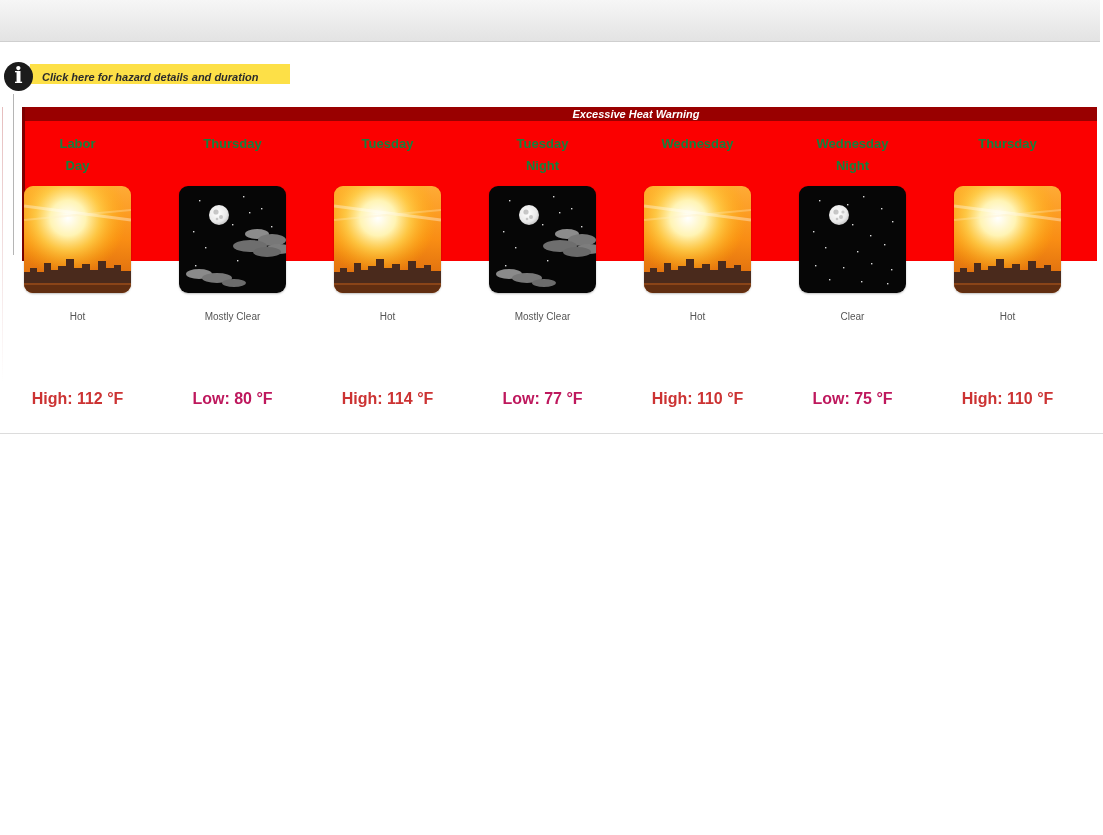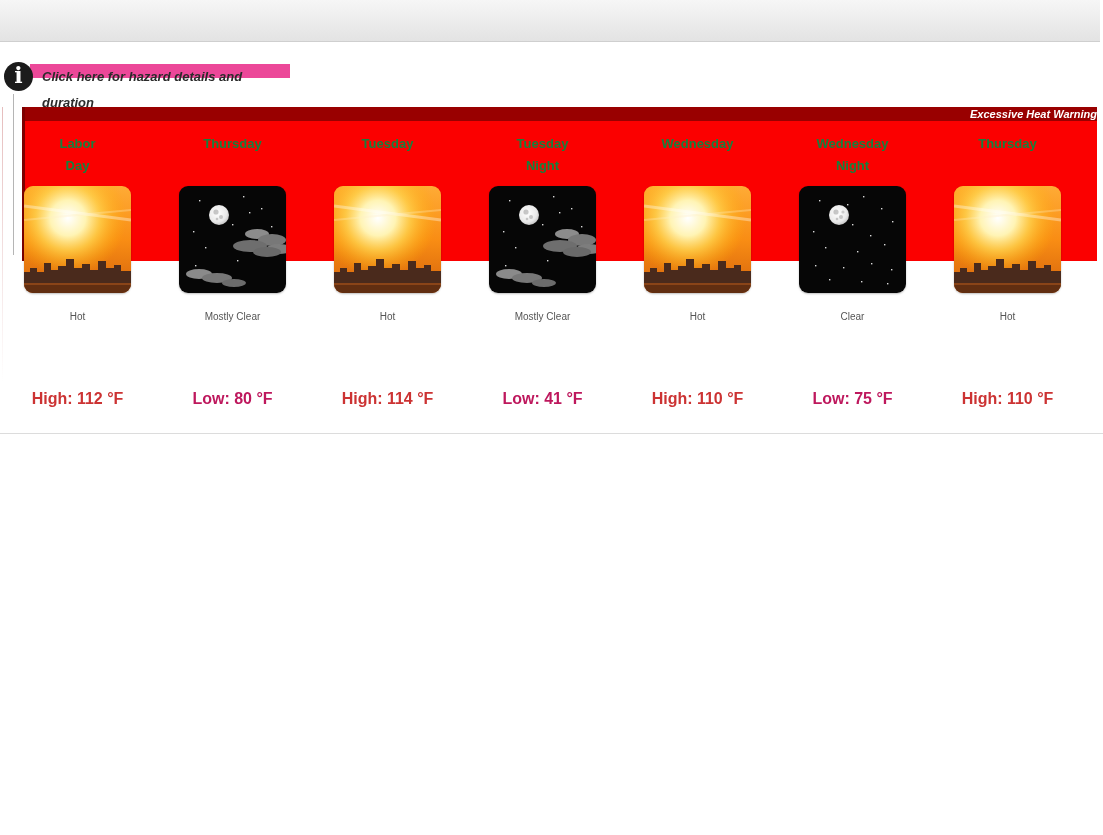--- a/index.html
+++ b/index.html
@@ -13,39 +13,39 @@
     background:linear-gradient(#f6f6f6,#e3e3e3);
     border-bottom:1px solid #cfcfcf;
   }
   .info-circle{
     position:absolute;left:4px;top:62px;width:29px;height:29px;
     border-radius:50%;background:#1b1b1b;color:#ffffff;
     font-family:"DejaVu Serif", serif;font-weight:bold;font-size:22px;
     text-align:center;line-height:26px;z-index:3;cursor:pointer;
   }
   .hazard-box{
-    position:absolute;left:30px;top:64px;width:260px;height:14px;
-    background:#ec4899;color:#2b2b2b;
-    font-size:13px;font-weight:bold;font-style:italic;
+    position:absolute;left:30px;top:64px;width:260px;height:20px;
+    background:#fde047;color:#2b2b2b;
+    font-size:11px;font-weight:bold;font-style:italic;
     line-height:26px;padding-left:12px;box-sizing:border-box;
     cursor:pointer;z-index:2;
   }
   .v-line{
     position:absolute;left:13px;top:94px;width:1px;height:161px;
     background:#b5b5b5;
   }
   .pink-line{
     position:absolute;left:2px;top:107px;width:1px;height:275px;
     background:linear-gradient(#e6bdbd, rgba(230,189,189,0));
   }
   .warning-banner{
     position:absolute;left:22px;top:107px;width:1075px;height:14px;
     background:#990000;border-left:3px solid #7e0000;box-sizing:border-box;
     color:#ffffff;font-size:11px;font-weight:bold;font-style:italic;
-    text-align:right;line-height:14px;padding-left:150px;cursor:pointer;
+    text-align:center;line-height:14px;padding-left:150px;cursor:pointer;
   }
   .red-band{
     position:absolute;left:22px;top:121px;width:1075px;height:140px;
     background:#fb0000;border-left:3px solid #7e0000;box-sizing:border-box;
   }
   .columns{position:absolute;left:0;top:121px;width:1103px;height:300px;}
   .col{position:absolute;top:0;width:155px;text-align:center;}
   .day-label{
     padding-top:12px;min-height:65px;box-sizing:border-box;
     font-size:13px;font-weight:bold;color:#15803d;line-height:22px;
@@ -239,21 +239,21 @@
       <ellipse cx="71" cy="60" rx="17" ry="6" fill="#6e6e6e"></ellipse>
       <ellipse cx="100" cy="63" rx="13" ry="5" fill="#7d7d7d"></ellipse>
       <ellipse cx="88" cy="66" rx="14" ry="5" fill="#696969"></ellipse>
       <ellipse cx="20" cy="88" rx="13" ry="5" fill="#8a8a8a"></ellipse>
       <ellipse cx="38" cy="92" rx="15" ry="5" fill="#777777"></ellipse>
       <ellipse cx="55" cy="97" rx="12" ry="4" fill="#6b6b6b"></ellipse>
     </g>
   </svg>
 </div>
     <div class="condition">Mostly Clear</div>
-    <div class="temp low">Low: 41 °F</div>
+    <div class="temp low">Low: 77 °F</div>
   </div>
 
   <div class="col" style="left:620px">
     <div class="day-label">
       <div>Wednesday</div>
       <div></div>
     </div>
     <div class="icon-box">
   <svg viewBox="0 0 107 107" width="107" height="107" xmlns="http://www.w3.org/2000/svg">
     <defs>

